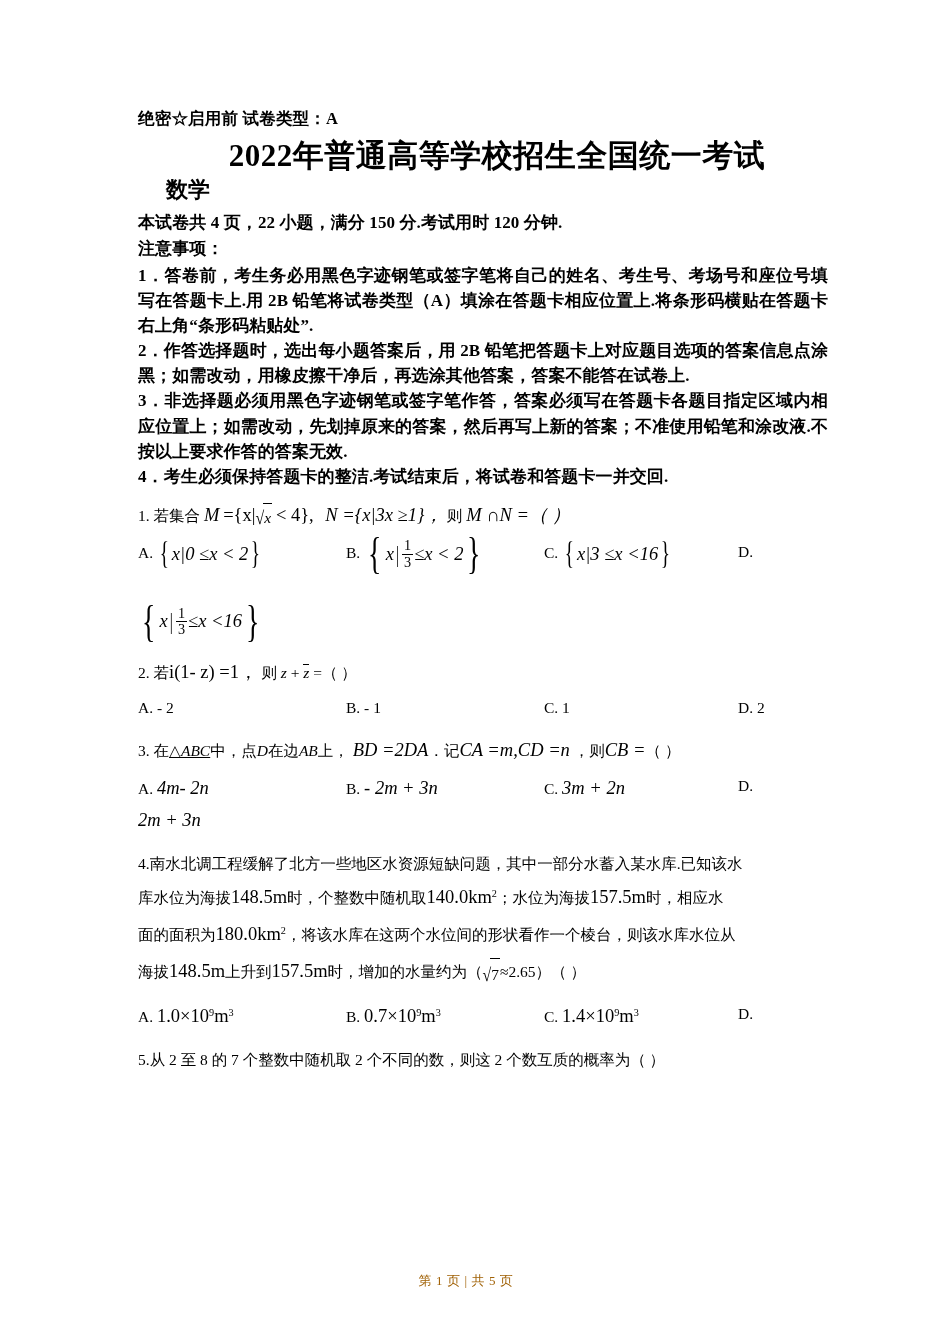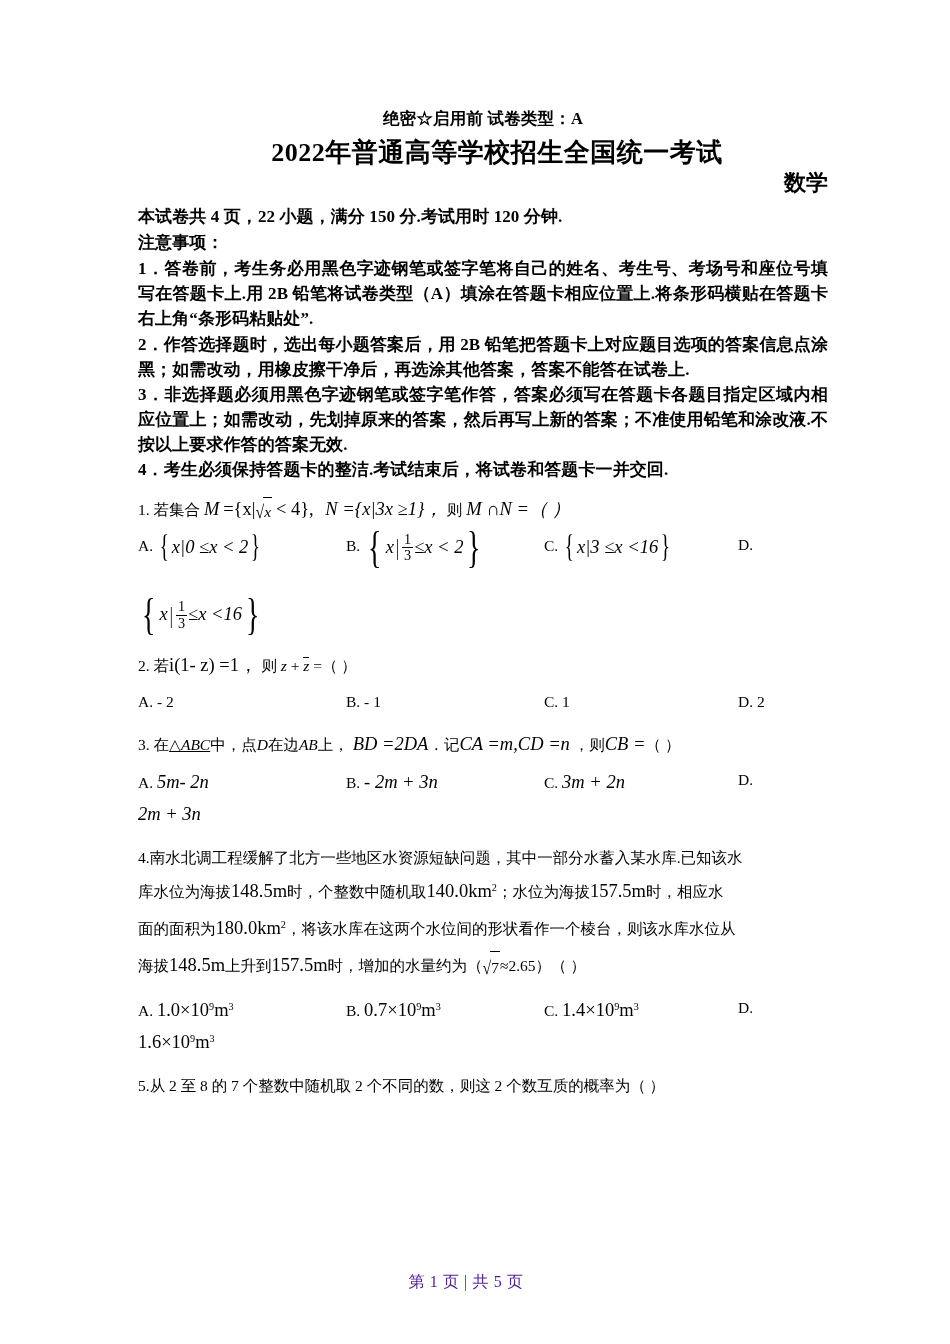--- a/index.html
+++ b/index.html
@@ -29,33 +29,32 @@
     width: 690px;
   }
 
   
   .secrecy-line {
     font-size: 16.5px;
     font-weight: bold;
     letter-spacing: 0.2px;
     margin-bottom: 6px;
     white-space: nowrap;
-    text-align: center;
   }
   .exam-title {
     text-align: center;
-    font-size: 26px;
+    font-size: 31px;
     font-weight: bold;
     letter-spacing: 0.5px;
     line-height: 1.28;
     margin: 2px 0 0 0;
     padding-left: 28px;
   }
   .subject-title {
-    text-align: right;
+    text-align: left;
     font-size: 22px;
     font-weight: bold;
     line-height: 1.3;
     margin: 0 0 6px 0;
     padding-left: 28px;
   }
 
   
   .meta-line,
   .notice-label,
@@ -177,22 +176,22 @@
   }
   .tri { font-size: 1.0em; text-decoration: underline; }
 
   
   .footer {
     position: absolute;
     left: 0;
     top: 1272px;
     width: 932px;
     text-align: center;
-    font-size: 16px;
-    color: #4c1d95;
+    font-size: 13px;
+    color: #a16207;
     letter-spacing: 0.6px;
   }
 </style>
 </head>
 <body>
 
 <div class="page">
   <div class="content">
 
     <div class="secrecy-line">绝密☆启用前  试卷类型：A</div>
@@ -308,21 +307,21 @@
       <div class="q-stem tight">
         <span class="mn">3.</span>
         <span>在</span><span class="mi tri">△ABC</span><span>中，点</span><span class="mi">D</span><span>在边</span><span class="mi">AB</span><span>上，</span>
         <span class="mi mbig">BD =2DA</span><span>．记</span><span class="mi mbig">CA =m,CD =n</span>
         <span>，则</span><span class="mi mbig">CB =</span><span>（    ）</span>
       </div>
 
       <div class="options optrow" style="height:34px;">
         <span class="opt o-a">
           <span class="opt-label">A.</span>
-          <span class="mi mbig">5m- 2n</span>
+          <span class="mi mbig">4m- 2n</span>
         </span>
         <span class="opt o-b">
           <span class="opt-label">B.</span>
           <span class="mi mbig">- 2m + 3n</span>
         </span>
         <span class="opt o-c">
           <span class="opt-label">C.</span>
           <span class="mi mbig">3m + 2n</span>
         </span>
         <span class="opt o-d">
@@ -360,23 +359,20 @@
         </span>
         <span class="opt o-c">
           <span class="opt-label">C.</span>
           <span class="mn mbig">1.4</span><span class="mn mbig">×10</span><span class="mn sup">9</span><span class="mn mbig">m</span><span class="mn sup">3</span>
         </span>
         <span class="opt o-d">
           <span class="opt-label">D.</span>
         </span>
       </div>
 
-      <div class="wrapped-opt" style="margin-top:2px;">
-        <span class="mn mbig">1.6</span><span class="mn mbig">×10</span><span class="mn sup">9</span><span class="mn mbig">m</span><span class="mn sup">3</span>
-      </div>
     </div>
 
     <div class="question" style="margin-top:14px;">
       <div class="q-stem tight">
         <span class="mn">5.</span><span>从 2 至 8 的 7 个整数中随机取 2 个不同的数，则这 2 个数互质的概率为（    ）</span>
       </div>
     </div>
 
   </div>
 

